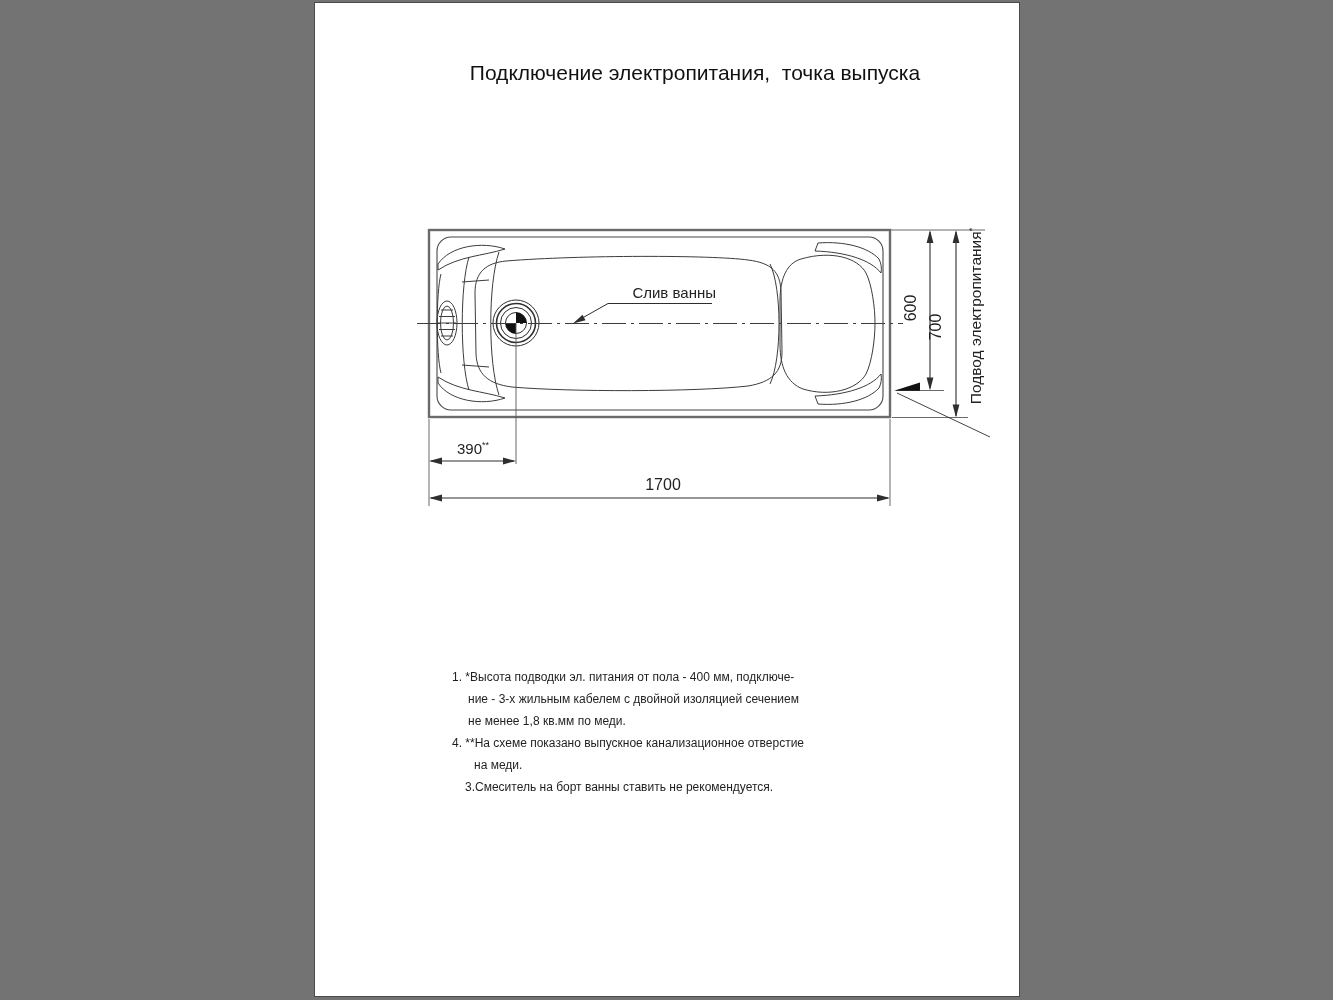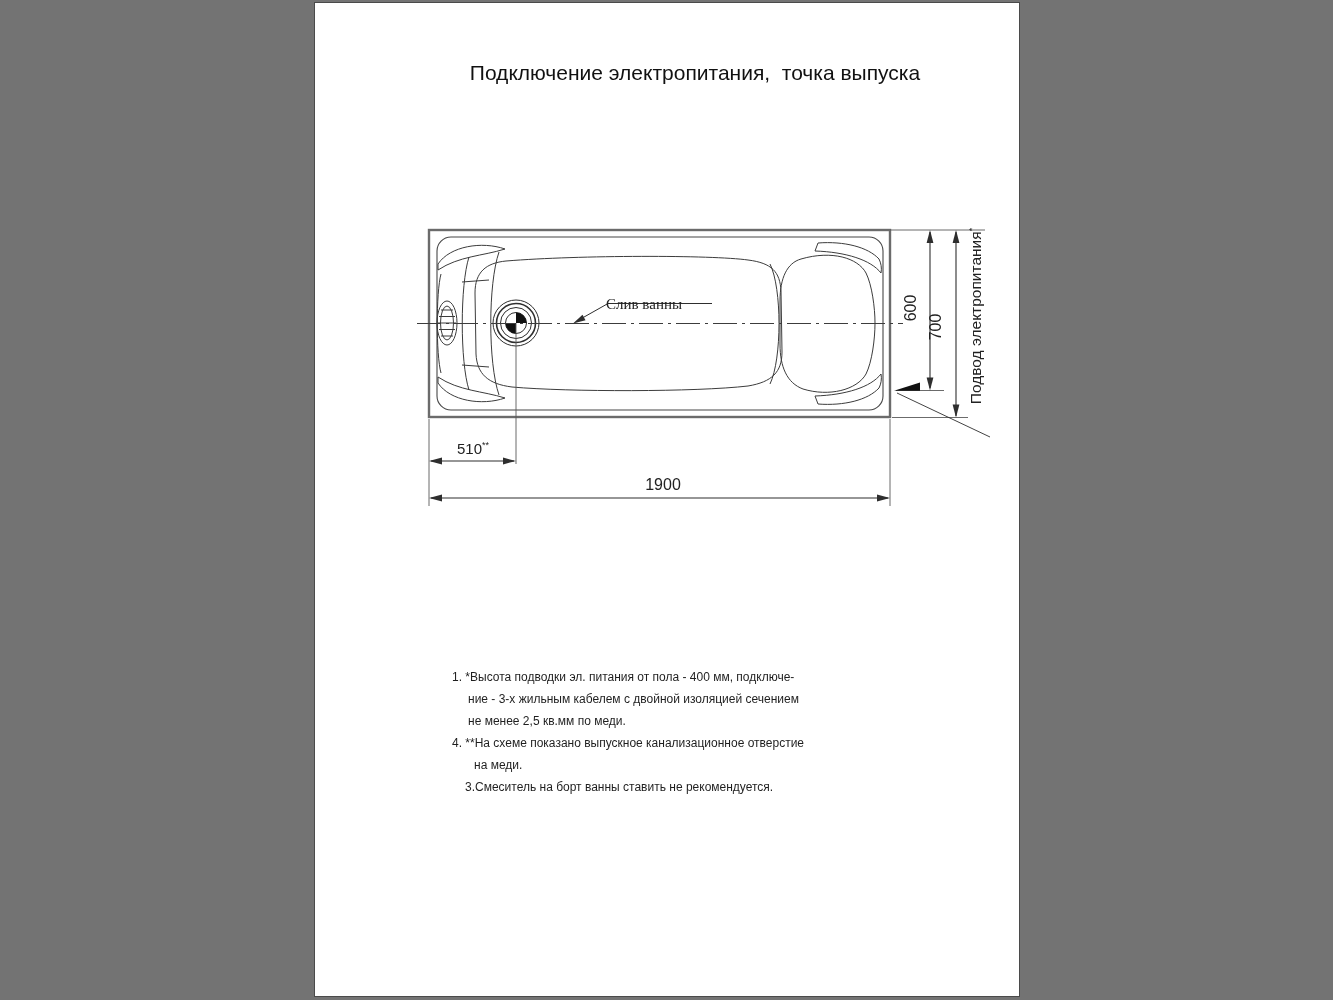--- a/index.html
+++ b/index.html
@@ -118,38 +118,38 @@
       <line x1="577" y1="321" x2="608" y2="303.5"></line>
       <polygon points="573,323.5 585.5,320.3 582.5,314.7" stroke="none"></polygon>
     </g>
 
     <g stroke="#2e2e2e" stroke-width="0.9" fill="#111">
       <polygon points="894,390.8 920,382.5 920,390.8" stroke="none"></polygon>
       <line x1="897" y1="393" x2="990" y2="437"></line>
     </g>
   </svg>
 
-  <div class="abs label" style="left:606px;top:296px;width:110px;text-align:left;font-family:Liberation Serif, serif;">Слив ванны</div>
+  <div class="abs label" style="left:606px;top:284px;width:110px;text-align:right;">Слив ванны</div>
 
   <div class="abs dim-text" style="left:433px;top:440px;width:80px;font-size:15px;">
-    <span>510</span><sup>**</sup>
+    <span>390</span><sup>**</sup>
   </div>
 
-  <div class="abs dim-text" style="left:613px;top:476px;width:100px;">1900</div>
+  <div class="abs dim-text" style="left:613px;top:476px;width:100px;">1700</div>
 
   <div class="abs dim-text rot" style="left:887px;top:298px;width:50px;height:20px;">600</div>
 
   <div class="abs dim-text rot" style="left:912px;top:317px;width:50px;height:20px;">700</div>
 
   <div class="abs label rot" style="left:867px;top:306px;width:220px;height:20px;text-align:center;font-size:15.5px;">
     <span>Подвод электропитания</span><sup style="font-size:9px;">*</sup>
   </div>
 
   <div class="abs" style="left:452px;top:670px;width:520px;">
     <div class="note-line" style="position:absolute;left:0;top:0;">1. *Высота подводки эл. питания от пола - 400 мм, подключе-</div>
     <div class="note-line" style="position:absolute;left:16px;top:22px;text-align:right;">ние - 3-х жильным кабелем с двойной изоляцией сечением</div>
-    <div class="note-line" style="position:absolute;left:16px;top:44px;">не менее 2,5 кв.мм по меди.</div>
+    <div class="note-line" style="position:absolute;left:16px;top:44px;">не менее 1,8 кв.мм по меди.</div>
     <div class="note-line" style="position:absolute;left:0;top:66px;">4. **На схеме показано выпускное канализационное отверстие</div>
     <div class="note-line" style="position:absolute;left:22px;top:88px;">на меди.</div>
     <div class="note-line" style="position:absolute;left:13px;top:110px;text-align:center;">3.Смеситель на борт ванны ставить не рекомендуется.</div>
   </div>
 
 </div>
 
 </body></html>

